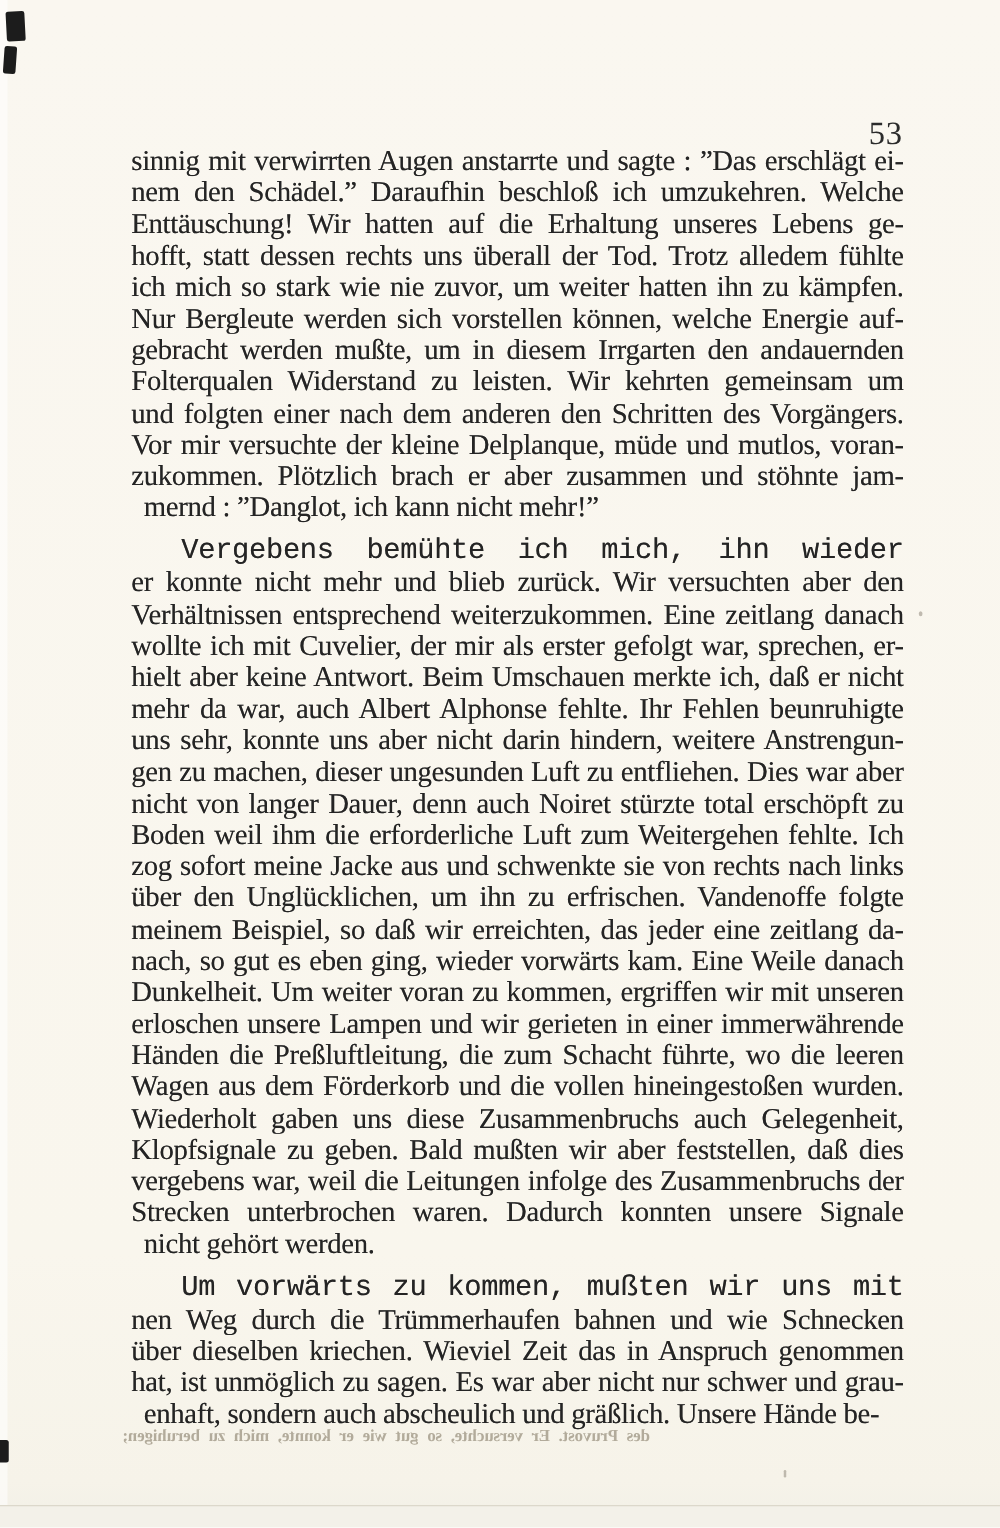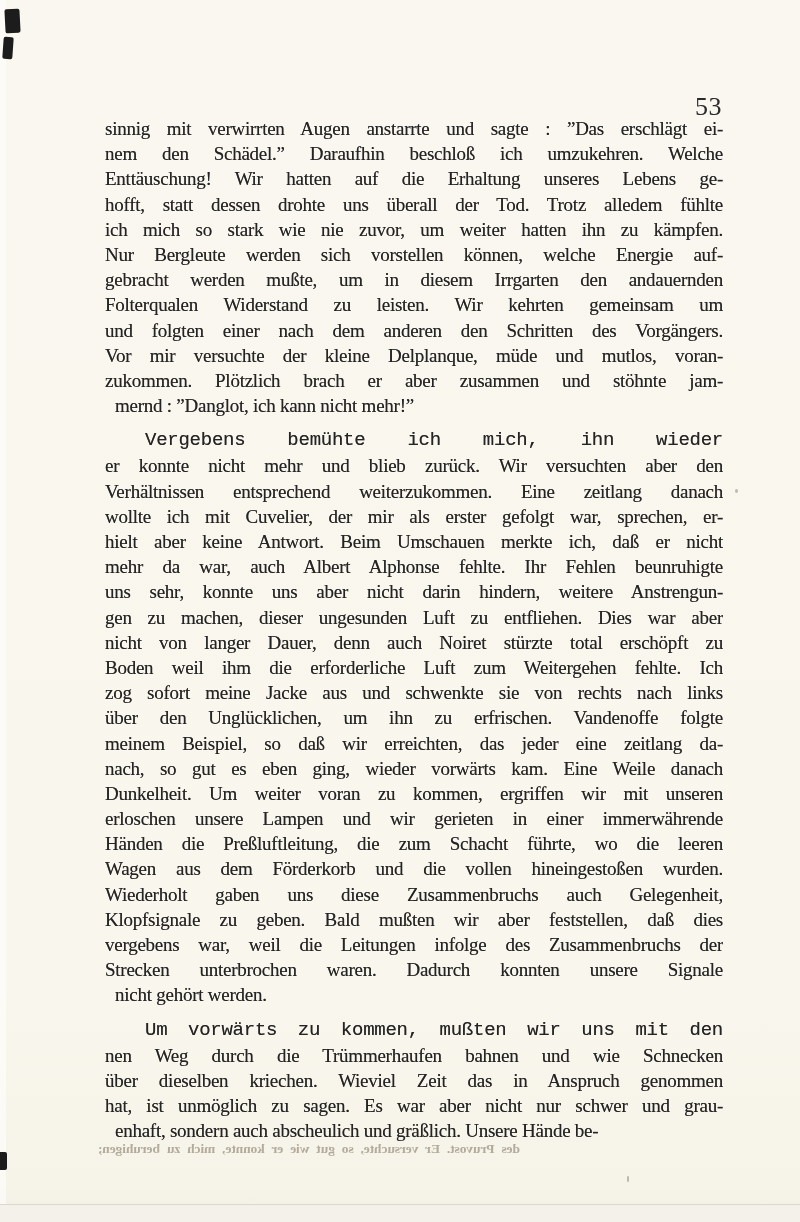--- a/index.html
+++ b/index.html
@@ -28,21 +28,21 @@
     text-align: right;
     font-size: 26px;
     letter-spacing: 0.5px;
     color: #2b2b2b;
   }
   .text-block {
     position: absolute;
     left: 105px;
     top: 116px;
     width: 618px;
-    font-size: 19px;
+    font-size: 23px;
     line-height: 25.2px;
     letter-spacing: -0.25px;
     color: #242424;
     text-shadow: 0 0 0.3px rgba(20,20,20,0.55);
   }
   .paragraph { margin: 0 0 10px 0; }
   .paragraph:last-child { margin-bottom: 0; }
   .line {
     height: 25.2px;
     overflow: hidden;
@@ -100,21 +100,21 @@
   <div class="corner-mark mark-1"></div>
   <div class="corner-mark mark-2"></div>
 
   <div class="page-number">53</div>
 
   <div class="text-block">
       <div class="paragraph">
         <div class="line">sinnig mit verwirrten Augen anstarrte und sagte : ”Das erschlägt ei-</div>
         <div class="line">nem den Schädel.” Daraufhin beschloß ich umzukehren. Welche</div>
         <div class="line">Enttäuschung! Wir hatten auf die Erhaltung unseres Lebens ge-</div>
-        <div class="line">hofft, statt dessen drohte uns überall der Tod. Trotz alledem fühlte</div>
+        <div class="line">hofft, statt dessen rechts uns überall der Tod. Trotz alledem fühlte</div>
         <div class="line">ich mich so stark wie nie zuvor, um weiter hatten ihn zu kämpfen.</div>
         <div class="line">Nur Bergleute werden sich vorstellen können, welche Energie auf-</div>
         <div class="line">gebracht werden mußte, um in diesem Irrgarten den andauernden</div>
         <div class="line">Folterqualen Widerstand zu leisten. Wir kehrten gemeinsam um</div>
         <div class="line">und folgten einer nach dem anderen den Schritten des Vorgängers.</div>
         <div class="line">Vor mir versuchte der kleine Delplanque, müde und mutlos, voran-</div>
         <div class="line">zukommen. Plötzlich brach er aber zusammen und stöhnte jam-</div>
         <div class="line last">mernd : ”Danglot, ich kann nicht mehr!”</div>
       </div>
       <div class="paragraph">

